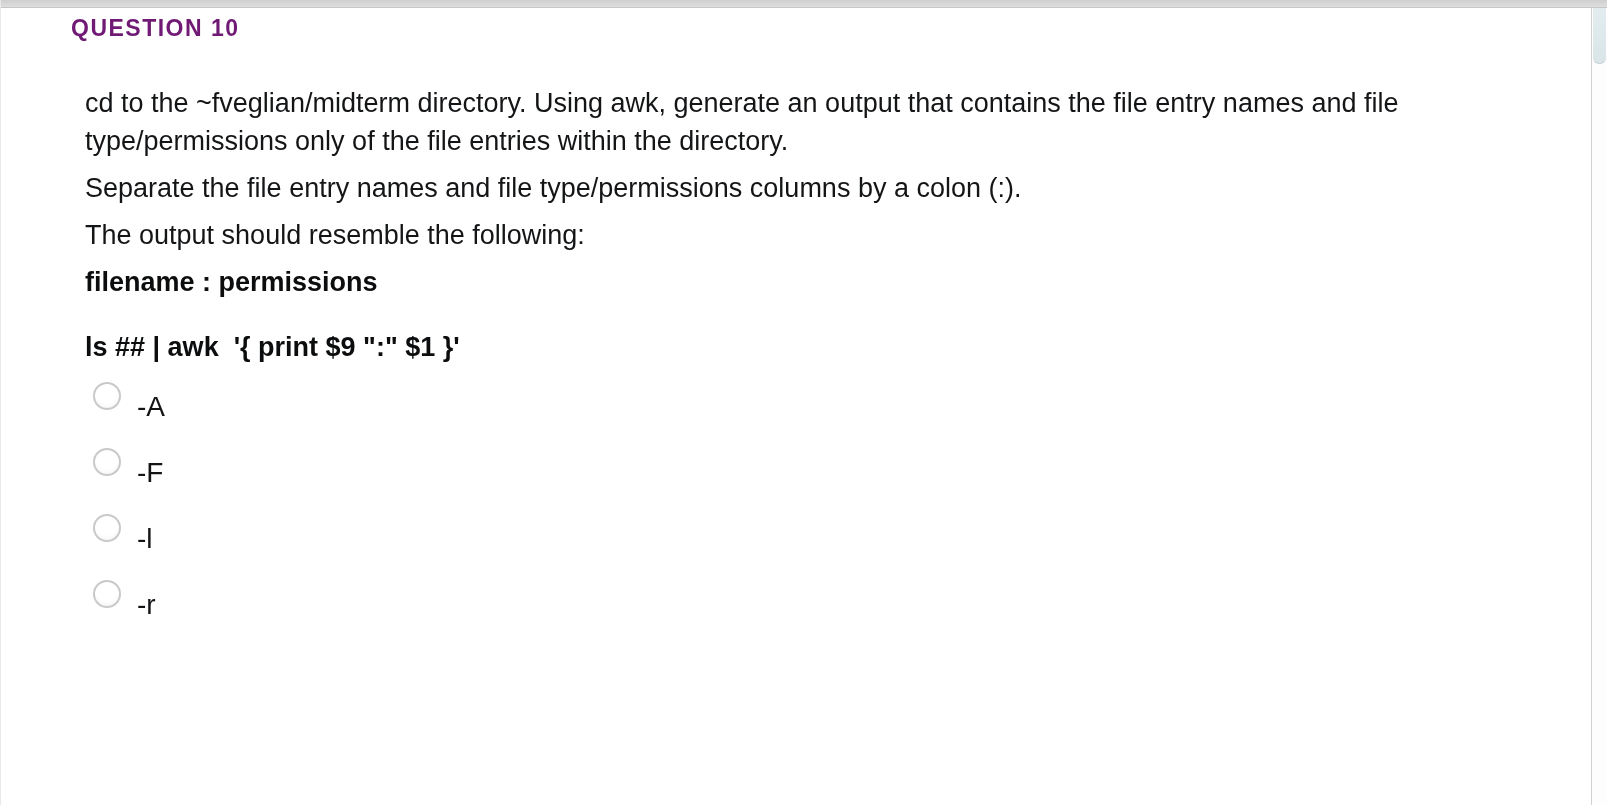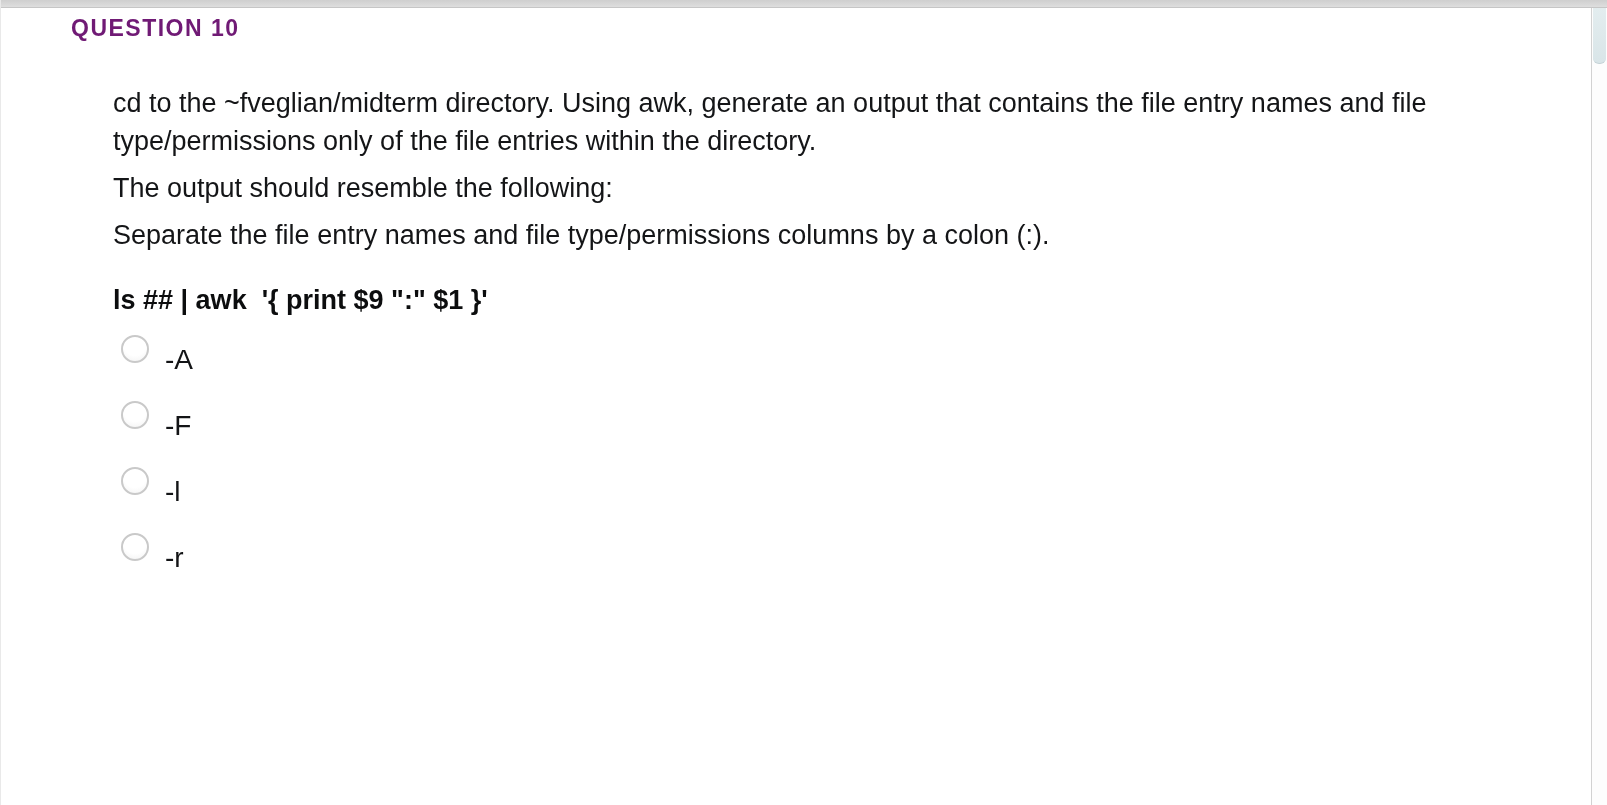--- a/index.html
+++ b/index.html
@@ -39,21 +39,21 @@
     position: absolute;
     top: 15px; left: 70px;
     font-size: 23px;
     font-weight: bold;
     letter-spacing: 1.5px;
     color: #701a75;
   }
   .content {
     position: absolute;
     top: 84px;
-    left: 112px;
+    left: 84px;
     width: 1435px;
   }
   .para {
     font-size: 27px;
     line-height: 38px;
     margin-bottom: 9px;
     color: #141517;
   }
   .para.bold { font-weight: bold; color: #0c0d0e; }
   .code-line {
@@ -96,22 +96,23 @@
 <div class="top-bar"></div>
 
 <div class="scrollbar">
   <div class="scrollbar-thumb"></div>
 </div>
 
 <h1 class="question-header">QUESTION 10</h1>
 
 <div class="content">
   <p class="para">cd to the ~fveglian/midterm directory. Using awk, generate an output that contains the file entry names and file type/permissions only of the file entries within the directory.</p>
+  <p class="para">Separate the file entry names and file type/permissions columns by a colon (:).</p>
   <p class="para">The output should resemble the following:</p>
-  <p class="para">Separate the file entry names and file type/permissions columns by a colon (:).</p>
+  <p class="para bold">filename : permissions</p>
   <p class="code-line">ls ## | awk  '{ print $9 ":" $1 }'</p>
 
   <div class="options">
     <div class="option-row">
       <span class="radio"></span>
       <span class="option-label">-A</span>
     </div>
     <div class="option-row">
       <span class="radio"></span>
       <span class="option-label">-F</span>

